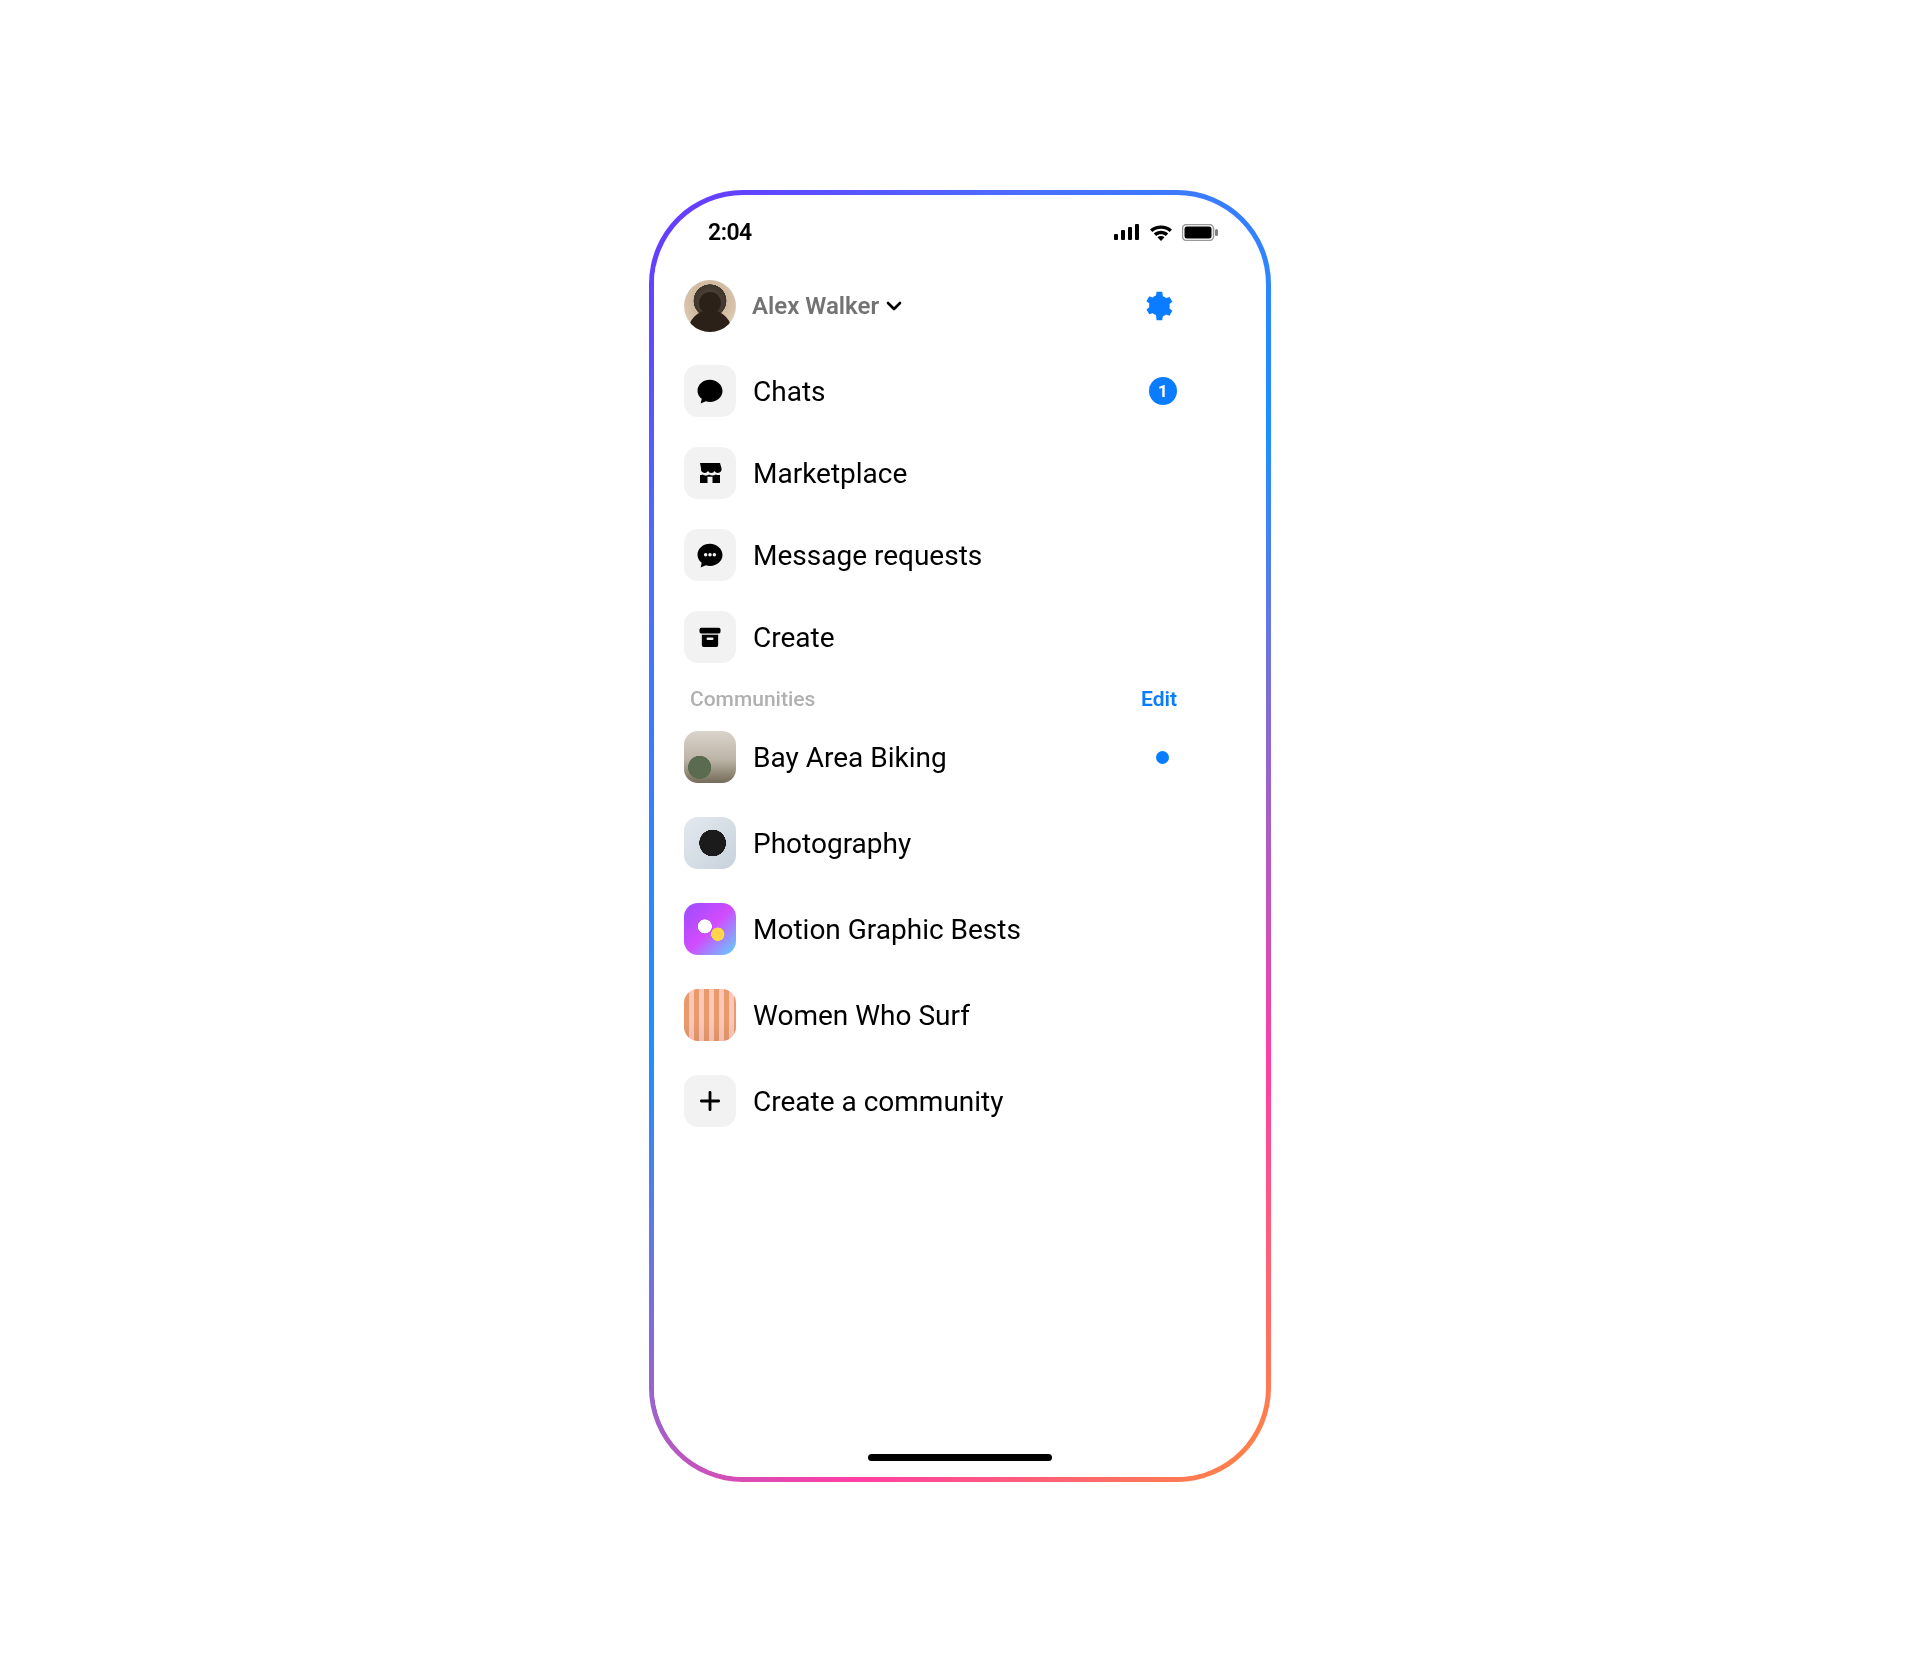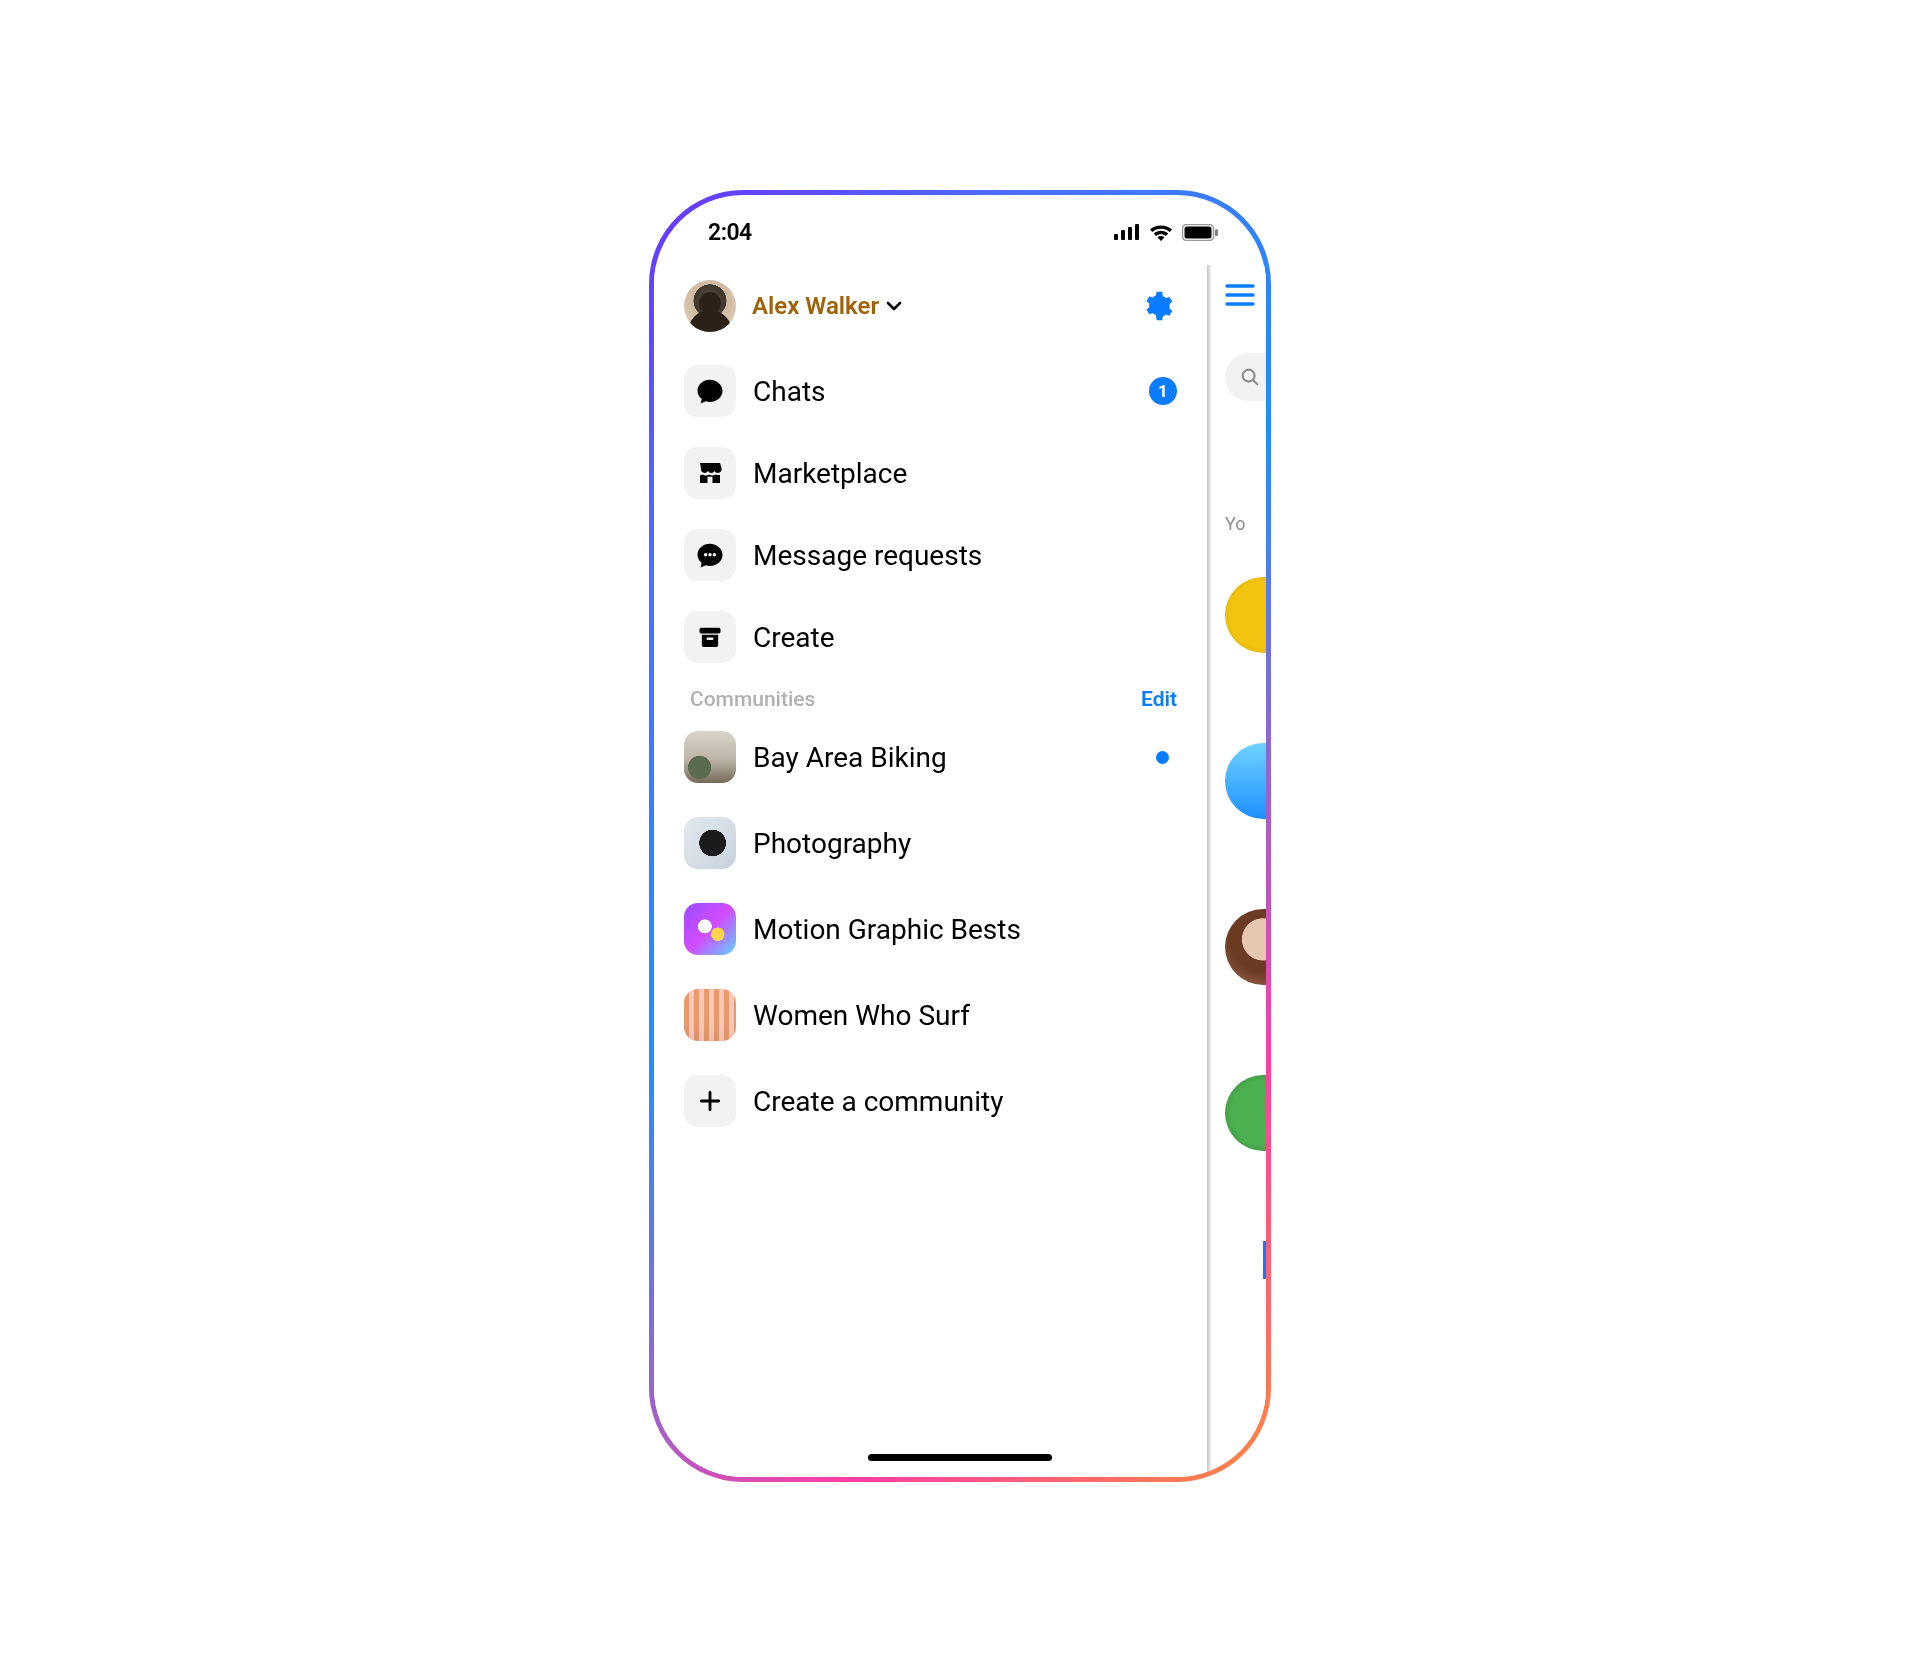--- a/index.html
+++ b/index.html
@@ -127,21 +127,21 @@
   .profile-name-wrap {
     display: flex;
     align-items: center;
     gap: 6px;
     margin-left: 16px;
     cursor: pointer;
   }
   .profile-name {
     font-size: 24px;
     font-weight: 600;
-    color: #a16207;
+    color: #737373;
     text-align: center;
   }
   .profile-row .spacer { flex: 1; }
   .settings-btn {
     width: 40px;
     height: 40px;
     display: flex;
     align-items: center;
     justify-content: center;
     cursor: pointer;
@@ -456,41 +456,19 @@
               <svg width="26" height="26" viewBox="0 0 24 24" fill="none" stroke="#000" stroke-width="2.6" stroke-linecap="round">
                 <path d="M12 4v16M4 12h16"></path>
               </svg>
             </div>
             <span class="menu-label">Create a community</span>
           </div>
         </div>
 
       </div>
 
-      <div class="peek-panel">
-        <div class="peek-inner">
-          <div class="peek-hamburger">
-            <svg width="30" height="24" viewBox="0 0 30 24" fill="none" stroke="#0a7cff" stroke-width="3.4" stroke-linecap="round">
-              <path d="M2 3h26M2 12h26M2 21h26"></path>
-            </svg>
-          </div>
-          <div class="peek-search">
-            <svg width="22" height="22" viewBox="0 0 24 24" fill="none" stroke="#8e8e8e" stroke-width="2.4" stroke-linecap="round">
-              <circle cx="10.5" cy="10.5" r="6.5"></circle>
-              <path d="M20 20l-4.5-4.5"></path>
-            </svg>
-          </div>
-          <div class="peek-story-label">Yo</div>
-          <div class="peek-avatar pa1"></div>
-          <div class="peek-avatar pa2"></div>
-          <div class="peek-avatar pa3"></div>
-          <div class="peek-avatar pa4"></div>
-          <div class="peek-avatar pa5"></div>
-        </div>
-        <div class="peek-shadow"></div>
-      </div>
 
     </div>
 
     <div class="home-indicator"></div>
 
   </div>
 </div>
 
 </body></html>

